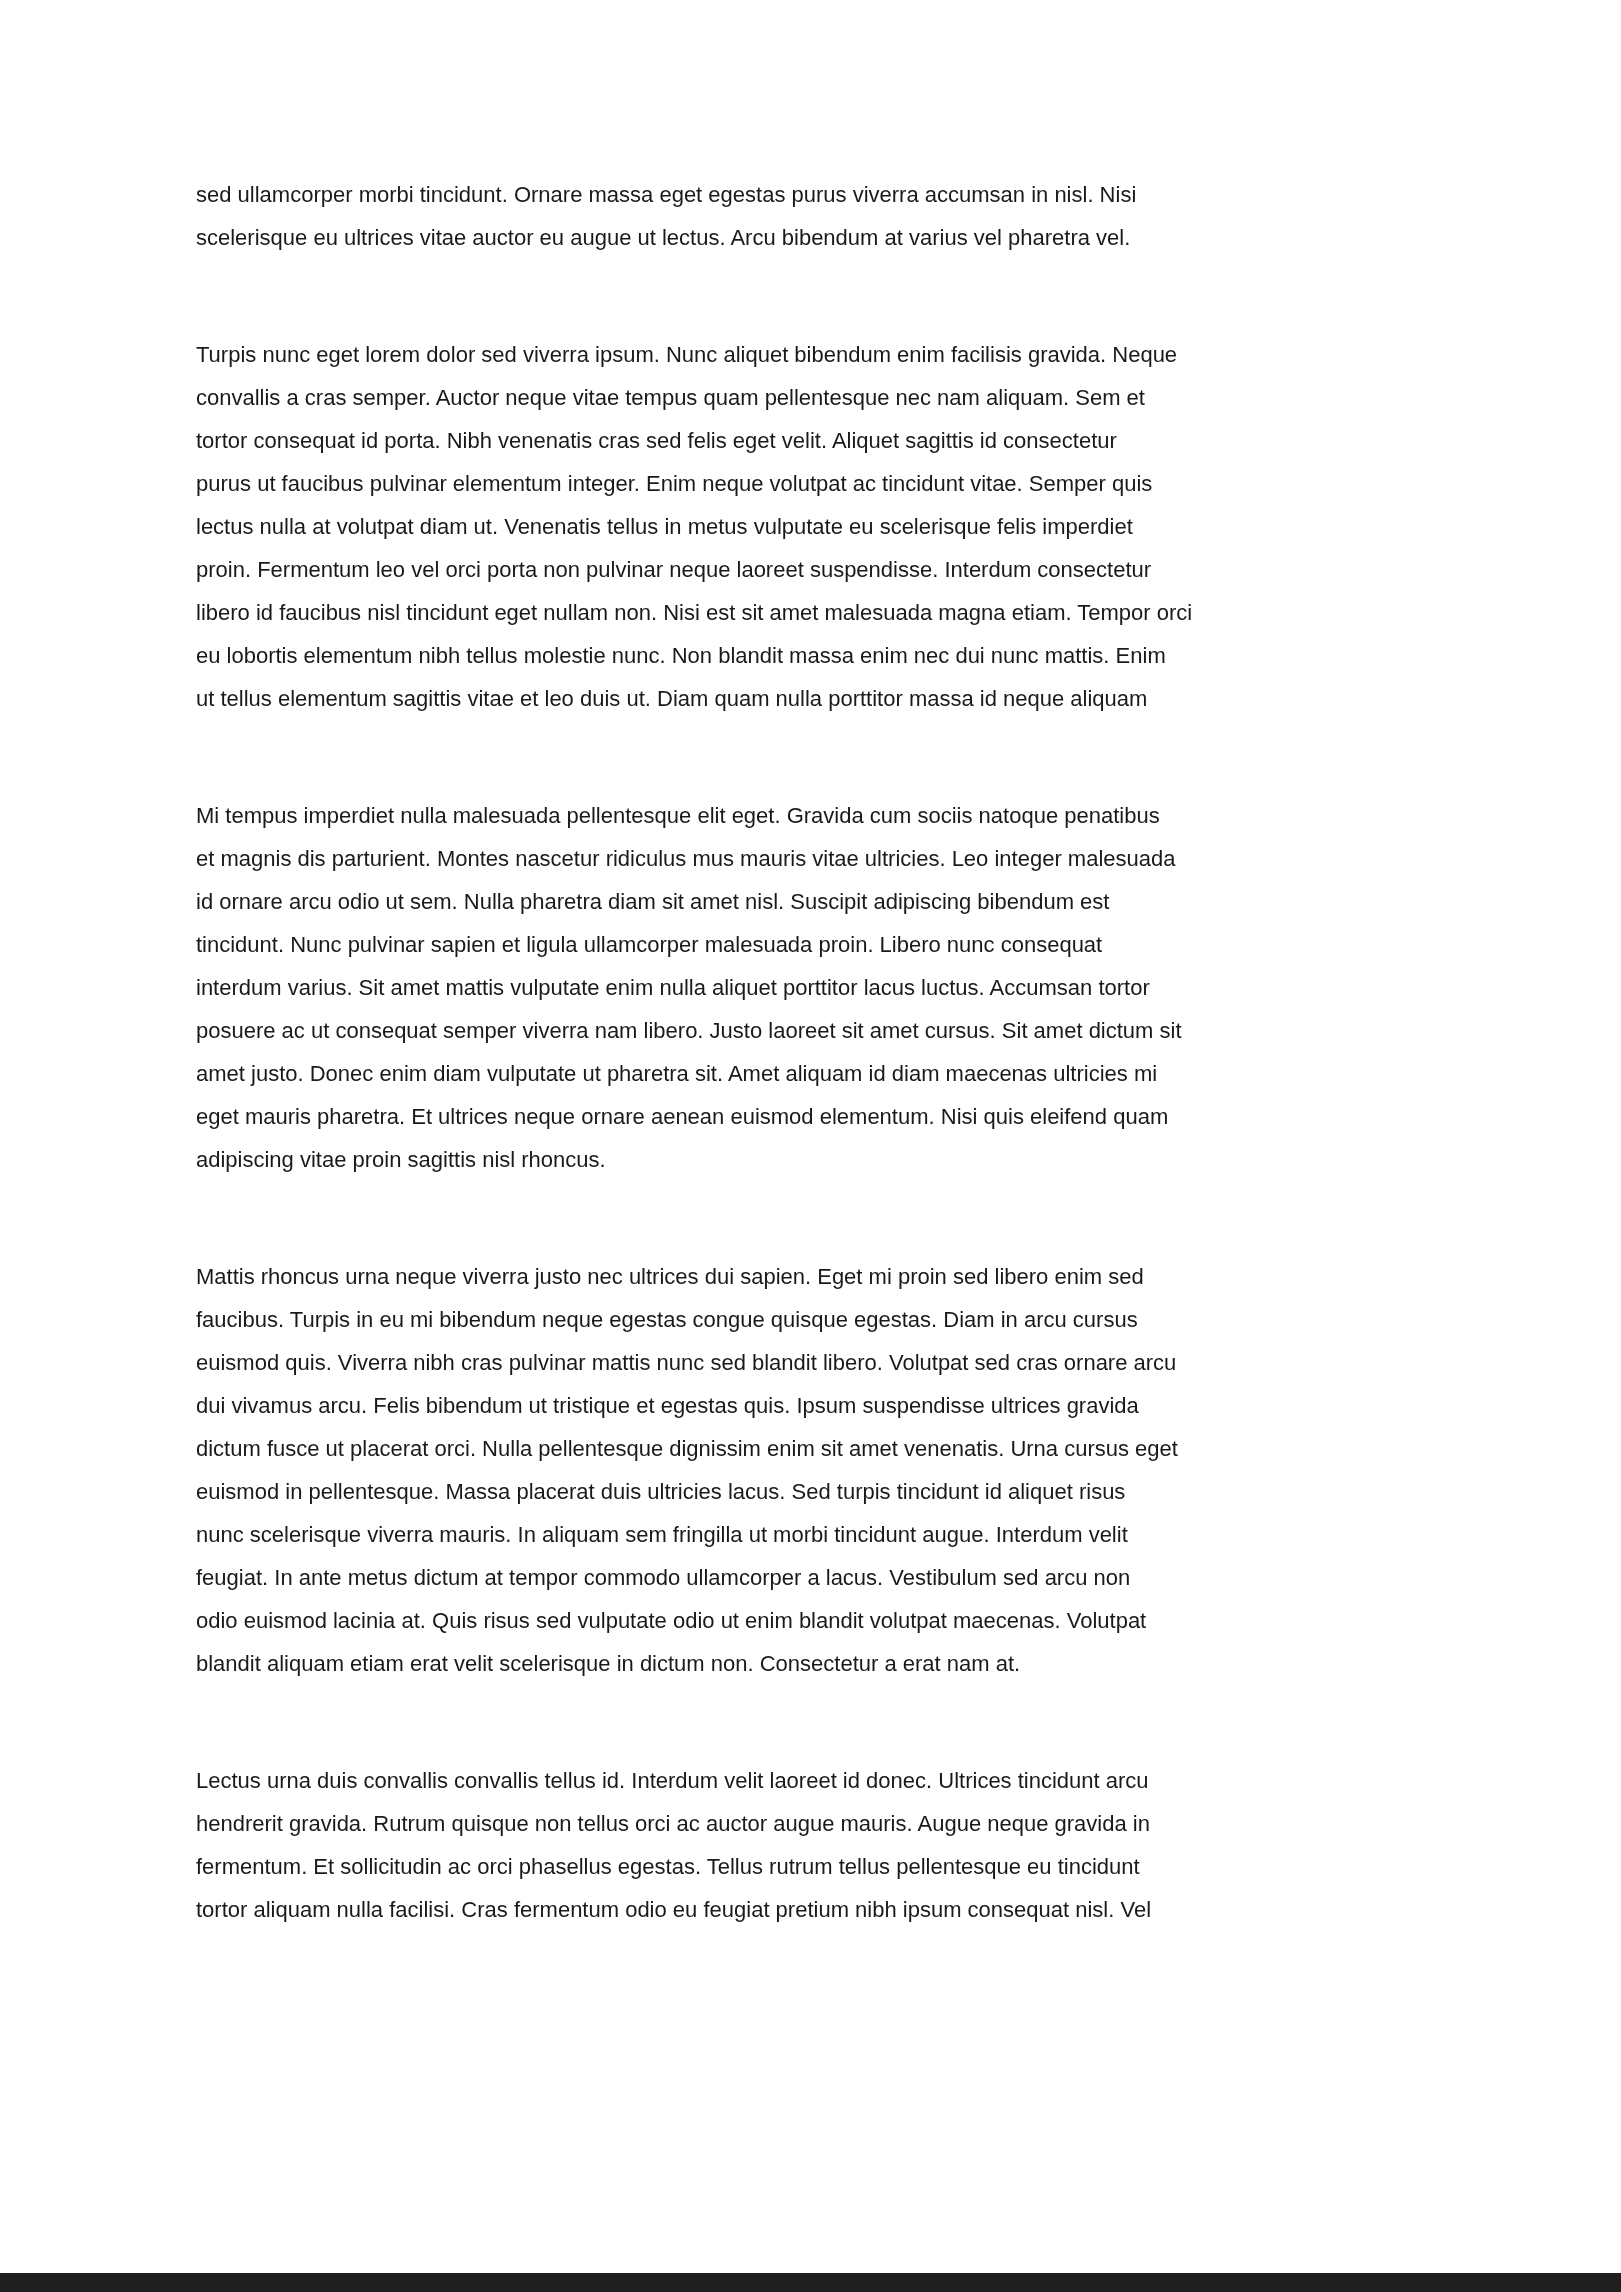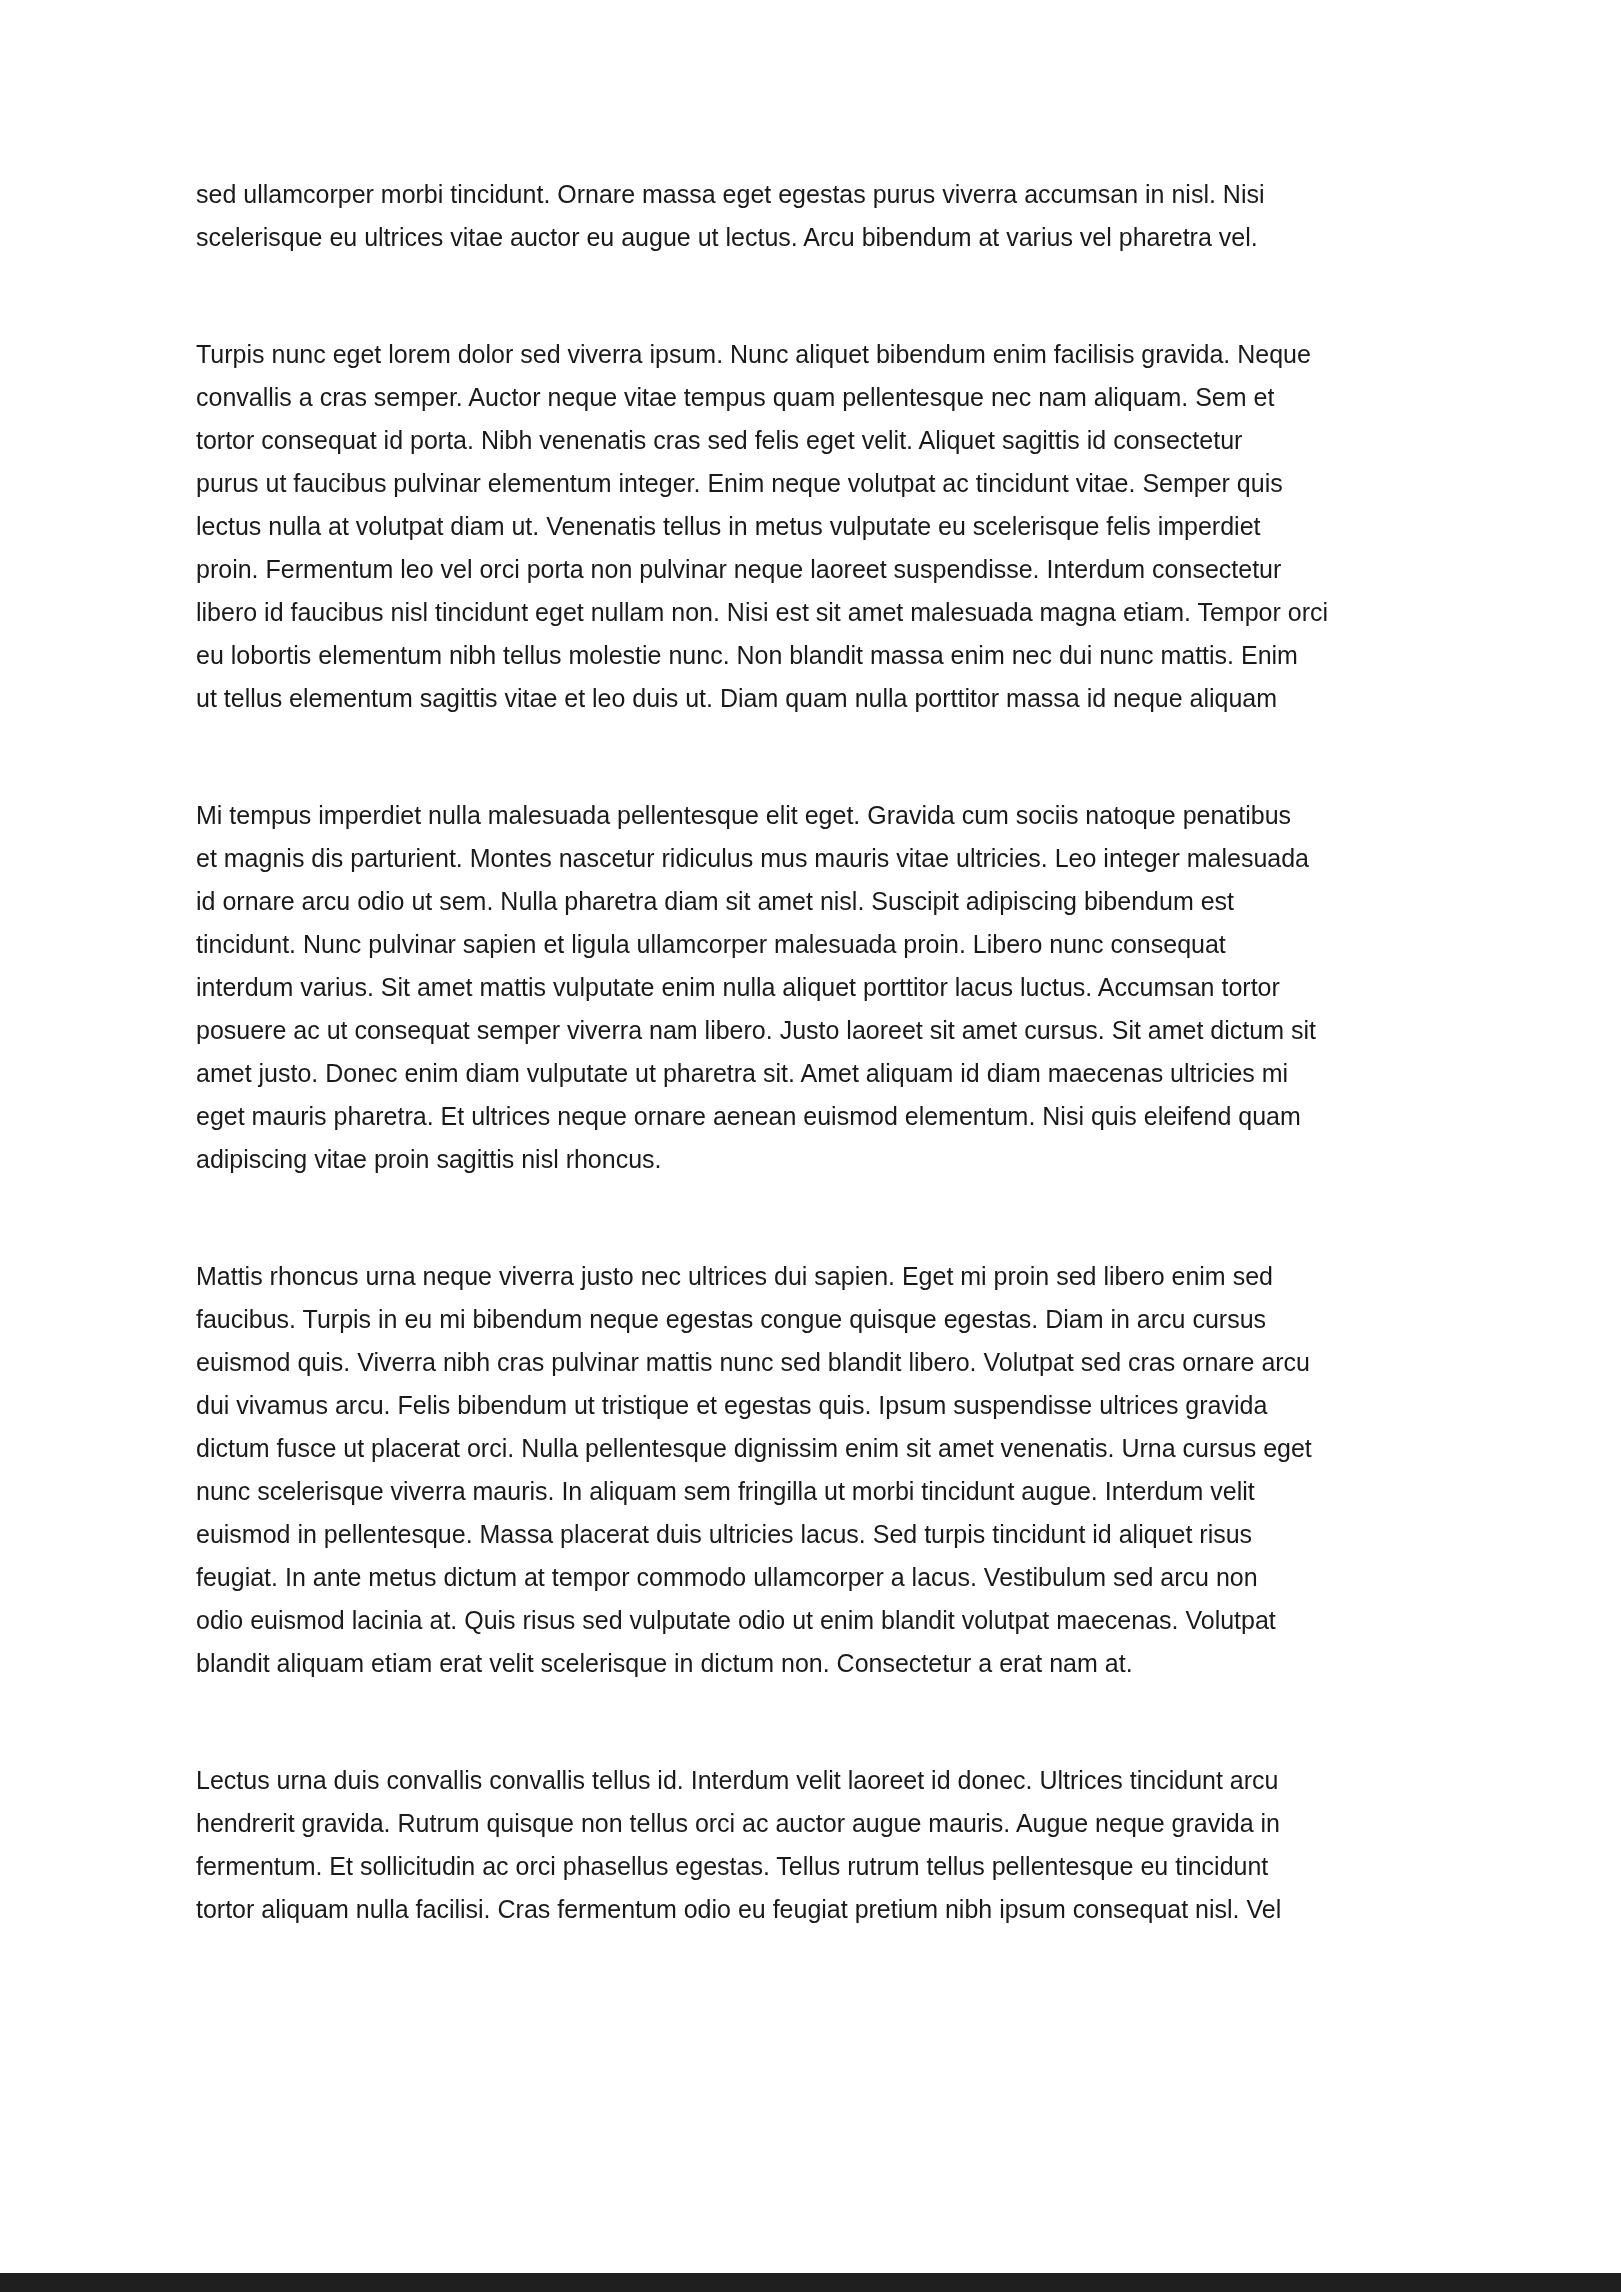--- a/index.html
+++ b/index.html
@@ -19,21 +19,21 @@
     height: 2293px;
     background: #ffffff;
     overflow: hidden;
   }
   .doc-body {
     position: absolute;
     left: 196px;
     top: 173px;
     width: 1274px;
     color: #1a1a1a;
-    font-size: 25px;
+    font-size: 22px;
     line-height: 43px;
   }
   p.paragraph {
     margin: 0 0 74px 0;
     padding: 0;
   }
   p.paragraph:last-child {
     margin-bottom: 0;
   }
   .line {
@@ -79,22 +79,22 @@
         <span class="line">amet justo. Donec enim diam vulputate ut pharetra sit. Amet aliquam id diam maecenas ultricies mi</span>
         <span class="line">eget mauris pharetra. Et ultrices neque ornare aenean euismod elementum. Nisi quis eleifend quam</span>
         <span class="line">adipiscing vitae proin sagittis nisl rhoncus.</span>
       </p>
       <p class="paragraph">
         <span class="line">Mattis rhoncus urna neque viverra justo nec ultrices dui sapien. Eget mi proin sed libero enim sed</span>
         <span class="line">faucibus. Turpis in eu mi bibendum neque egestas congue quisque egestas. Diam in arcu cursus</span>
         <span class="line">euismod quis. Viverra nibh cras pulvinar mattis nunc sed blandit libero. Volutpat sed cras ornare arcu</span>
         <span class="line">dui vivamus arcu. Felis bibendum ut tristique et egestas quis. Ipsum suspendisse ultrices gravida</span>
         <span class="line">dictum fusce ut placerat orci. Nulla pellentesque dignissim enim sit amet venenatis. Urna cursus eget</span>
+        <span class="line">euismod in pellentesque. Massa placerat duis ultricies lacus. Sed turpis tincidunt id aliquet risus</span>
         <span class="line">nunc scelerisque viverra mauris. In aliquam sem fringilla ut morbi tincidunt augue. Interdum velit</span>
-        <span class="line">euismod in pellentesque. Massa placerat duis ultricies lacus. Sed turpis tincidunt id aliquet risus</span>
         <span class="line">feugiat. In ante metus dictum at tempor commodo ullamcorper a lacus. Vestibulum sed arcu non</span>
         <span class="line">odio euismod lacinia at. Quis risus sed vulputate odio ut enim blandit volutpat maecenas. Volutpat</span>
         <span class="line">blandit aliquam etiam erat velit scelerisque in dictum non. Consectetur a erat nam at.</span>
       </p>
       <p class="paragraph">
         <span class="line">Lectus urna duis convallis convallis tellus id. Interdum velit laoreet id donec. Ultrices tincidunt arcu</span>
         <span class="line">hendrerit gravida. Rutrum quisque non tellus orci ac auctor augue mauris. Augue neque gravida in</span>
         <span class="line">fermentum. Et sollicitudin ac orci phasellus egestas. Tellus rutrum tellus pellentesque eu tincidunt</span>
         <span class="line">tortor aliquam nulla facilisi. Cras fermentum odio eu feugiat pretium nibh ipsum consequat nisl. Vel</span>
       </p>

